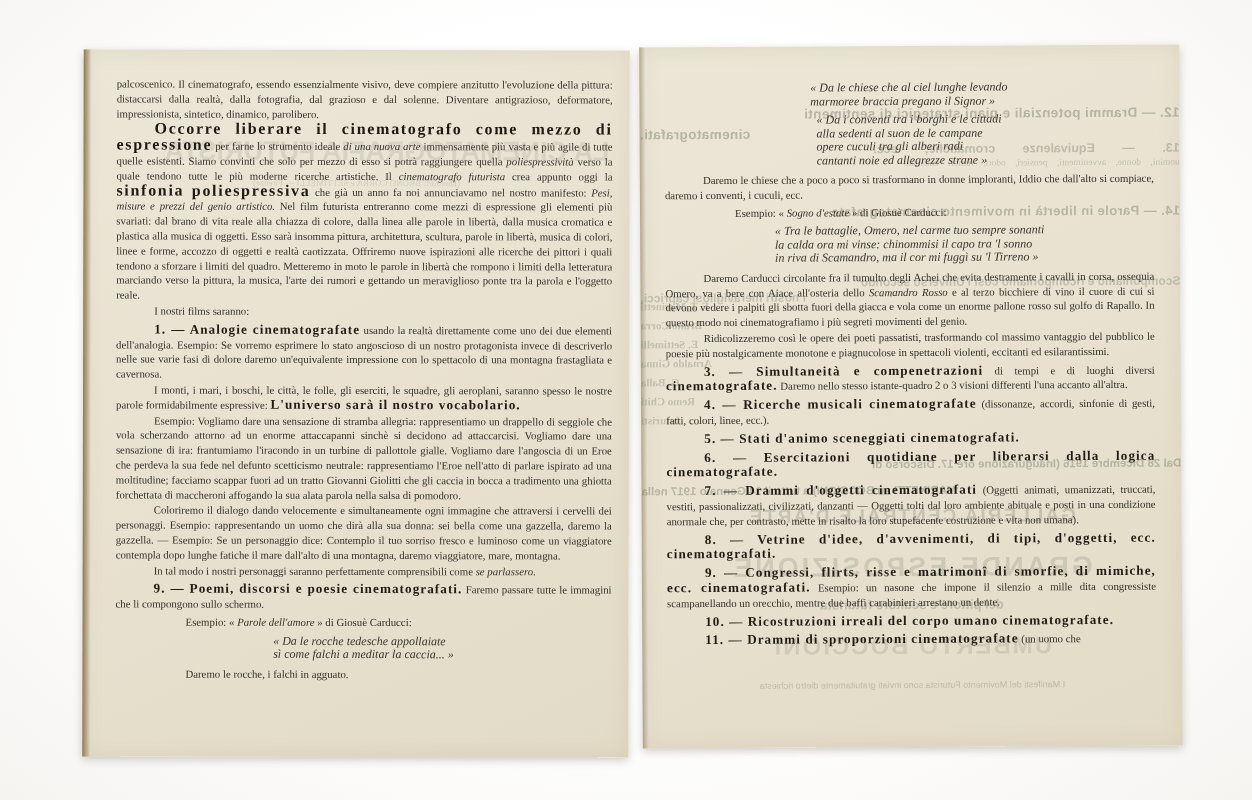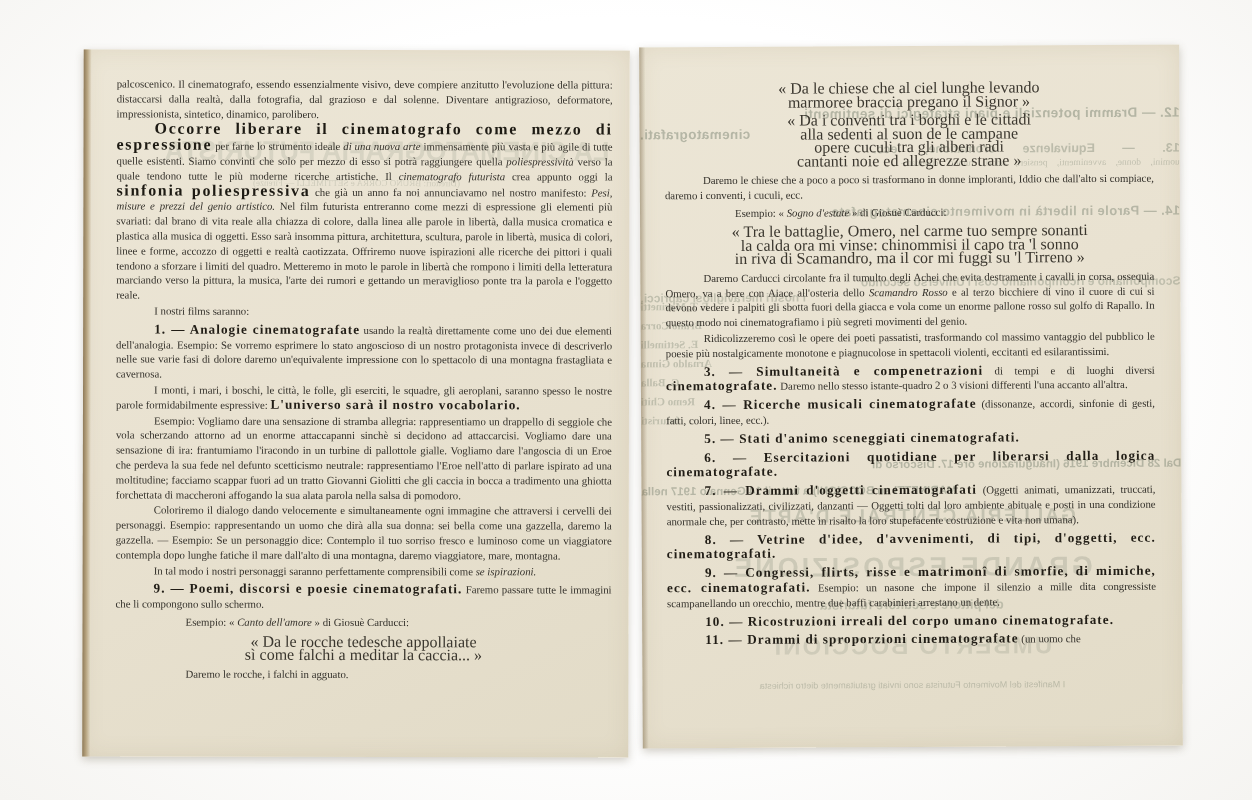--- a/index.html
+++ b/index.html
@@ -32,21 +32,21 @@
   .para{margin:0 0 1px 0;text-indent:38px;}
   .para.noindent{text-indent:0;}
   .para.indent2{text-indent:70px;margin-top:3px;}
   .para.item{margin-top:4px;}
   .seg-n{}
   .seg-i{font-style:italic;}
   .seg-bl{font-weight:bold;font-size:13.2px;letter-spacing:1.05px;color:#211d16;}
   .seg-xl{font-weight:bold;font-size:16px;letter-spacing:1.7px;color:#1d1a13;}
   .quote{
     margin:5px auto 5px auto;width:fit-content;max-width:90%;
-    font-size:16px;line-height:13.5px;text-align:center;
+    font-style:italic;font-size:12px;line-height:13.5px;text-align:left;
     color:#3a362e;
   }
   .quote-line{white-space:nowrap;}
   .ghost-layer{position:absolute;inset:0;z-index:1;overflow:hidden;pointer-events:none;}
   .ghost{
     position:absolute;left:0;width:100%;
     transform:scaleX(-1);
     color:#64705f;
     font-family:"Liberation Sans", sans-serif;font-weight:bold;
     text-align:left;white-space:nowrap;
@@ -82,23 +82,23 @@
       <div class="ghost" data-ghost="l2">(Direttori: BRUNO CORRA e SETTIMELLI — Firenze)</div>
     </div>
   <div class="content" id="content-left">
       <p class="para noindent"><span class="seg-n">palcoscenico. Il cinematografo, essendo essenzialmente visivo, deve compiere anzitutto l'evoluzione della pittura: distaccarsi dalla realtà, dalla fotografia, dal grazioso e dal solenne. Diventare antigrazioso, deformatore, impressionista, sintetico, dinamico, parolibero.</span></p>
       <p class="para"><span class="seg-xl">Occorre liberare il cinematografo come mezzo di espressione</span><span class="seg-n"> per farne lo strumento ideale </span><span class="seg-i">di una nuova arte</span><span class="seg-n"> immensamente più vasta e più agile di tutte quelle esistenti. Siamo convinti che solo per mezzo di esso si potrà raggiungere quella </span><span class="seg-i">poliespressività</span><span class="seg-n"> verso la quale tendono tutte le più moderne ricerche artistiche. Il </span><span class="seg-i">cinematografo futurista</span><span class="seg-n"> crea appunto oggi la </span><span class="seg-xl">sinfonia poliespressiva</span><span class="seg-n"> che già un anno fa noi annunciavamo nel nostro manifesto: </span><span class="seg-i">Pesi, misure e prezzi del genio artistico.</span><span class="seg-n"> Nel film futurista entreranno come mezzi di espressione gli elementi più svariati: dal brano di vita reale alla chiazza di colore, dalla linea alle parole in libertà, dalla musica cromatica e plastica alla musica di oggetti. Esso sarà insomma pittura, architettura, scultura, parole in libertà, musica di colori, linee e forme, accozzo di oggetti e realtà caotizzata. Offriremo nuove ispirazioni alle ricerche dei pittori i quali tendono a sforzare i limiti del quadro. Metteremo in moto le parole in libertà che rompono i limiti della letteratura marciando verso la pittura, la musica, l'arte dei rumori e gettando un meraviglioso ponte tra la parola e l'oggetto reale.</span></p>
       <p class="para"><span class="seg-n">I nostri films saranno:</span></p>
       <p class="para item"><span class="seg-bl">1. — Analogie cinematografate</span><span class="seg-n"> usando la realtà direttamente come uno dei due elementi dell'analogia. Esempio: Se vorremo esprimere lo stato angoscioso di un nostro protagonista invece di descriverlo nelle sue varie fasi di dolore daremo un'equivalente impressione con lo spettacolo di una montagna frastagliata e cavernosa.</span></p>
       <p class="para"><span class="seg-n">I monti, i mari, i boschi, le città, le folle, gli eserciti, le squadre, gli aeroplani, saranno spesso le nostre parole formidabilmente espressive: </span><span class="seg-bl">L'universo sarà il nostro vocabolario.</span></p>
       <p class="para"><span class="seg-n">Esempio: Vogliamo dare una sensazione di stramba allegria: rappresentiamo un drappello di seggiole che vola scherzando attorno ad un enorme attaccapanni sinchè si decidono ad attaccarcisi. Vogliamo dare una sensazione di ira: frantumiamo l'iracondo in un turbine di pallottole gialle. Vogliamo dare l'angoscia di un Eroe che perdeva la sua fede nel defunto scetticismo neutrale: rappresentiamo l'Eroe nell'atto di parlare ispirato ad una moltitudine; facciamo scappar fuori ad un tratto Giovanni Giolitti che gli caccia in bocca a tradimento una ghiotta forchettata di maccheroni affogando la sua alata parola nella salsa di pomodoro.</span></p>
       <p class="para"><span class="seg-n">Coloriremo il dialogo dando velocemente e simultaneamente ogni immagine che attraversi i cervelli dei personaggi. Esempio: rappresentando un uomo che dirà alla sua donna: sei bella come una gazzella, daremo la gazzella. — Esempio: Se un personaggio dice: Contemplo il tuo sorriso fresco e luminoso come un viaggiatore contempla dopo lunghe fatiche il mare dall'alto di una montagna, daremo viaggiatore, mare, montagna.</span></p>
-      <p class="para"><span class="seg-n">In tal modo i nostri personaggi saranno perfettamente comprensibili come </span><span class="seg-i">se ispirazioni.</span></p>
+      <p class="para"><span class="seg-n">In tal modo i nostri personaggi saranno perfettamente comprensibili come </span><span class="seg-i">se parlassero.</span></p>
       <p class="para item"><span class="seg-bl">9. — Poemi, discorsi e poesie cinematografati.</span><span class="seg-n"> Faremo passare tutte le immagini che li compongono sullo schermo.</span></p>
-      <p class="para indent2"><span class="seg-n">Esempio: « </span><span class="seg-i">Canto dell'amore</span><span class="seg-n"> » di Giosuè Carducci:</span></p>
+      <p class="para indent2"><span class="seg-n">Esempio: « </span><span class="seg-i">Parole dell'amore</span><span class="seg-n"> » di Giosuè Carducci:</span></p>
       <div class="quote">
         <div class="quote-line">« Da le rocche tedesche appollaiate</div>
         <div class="quote-line">sì come falchi a meditar la caccia... »</div>
       </div>
       <p class="para indent2"><span class="seg-n">Daremo le rocche, i falchi in agguato.</span></p>
     </div>
 </div>
 
 <div class="page page-right">
   <div class="fold-edge"></div>

